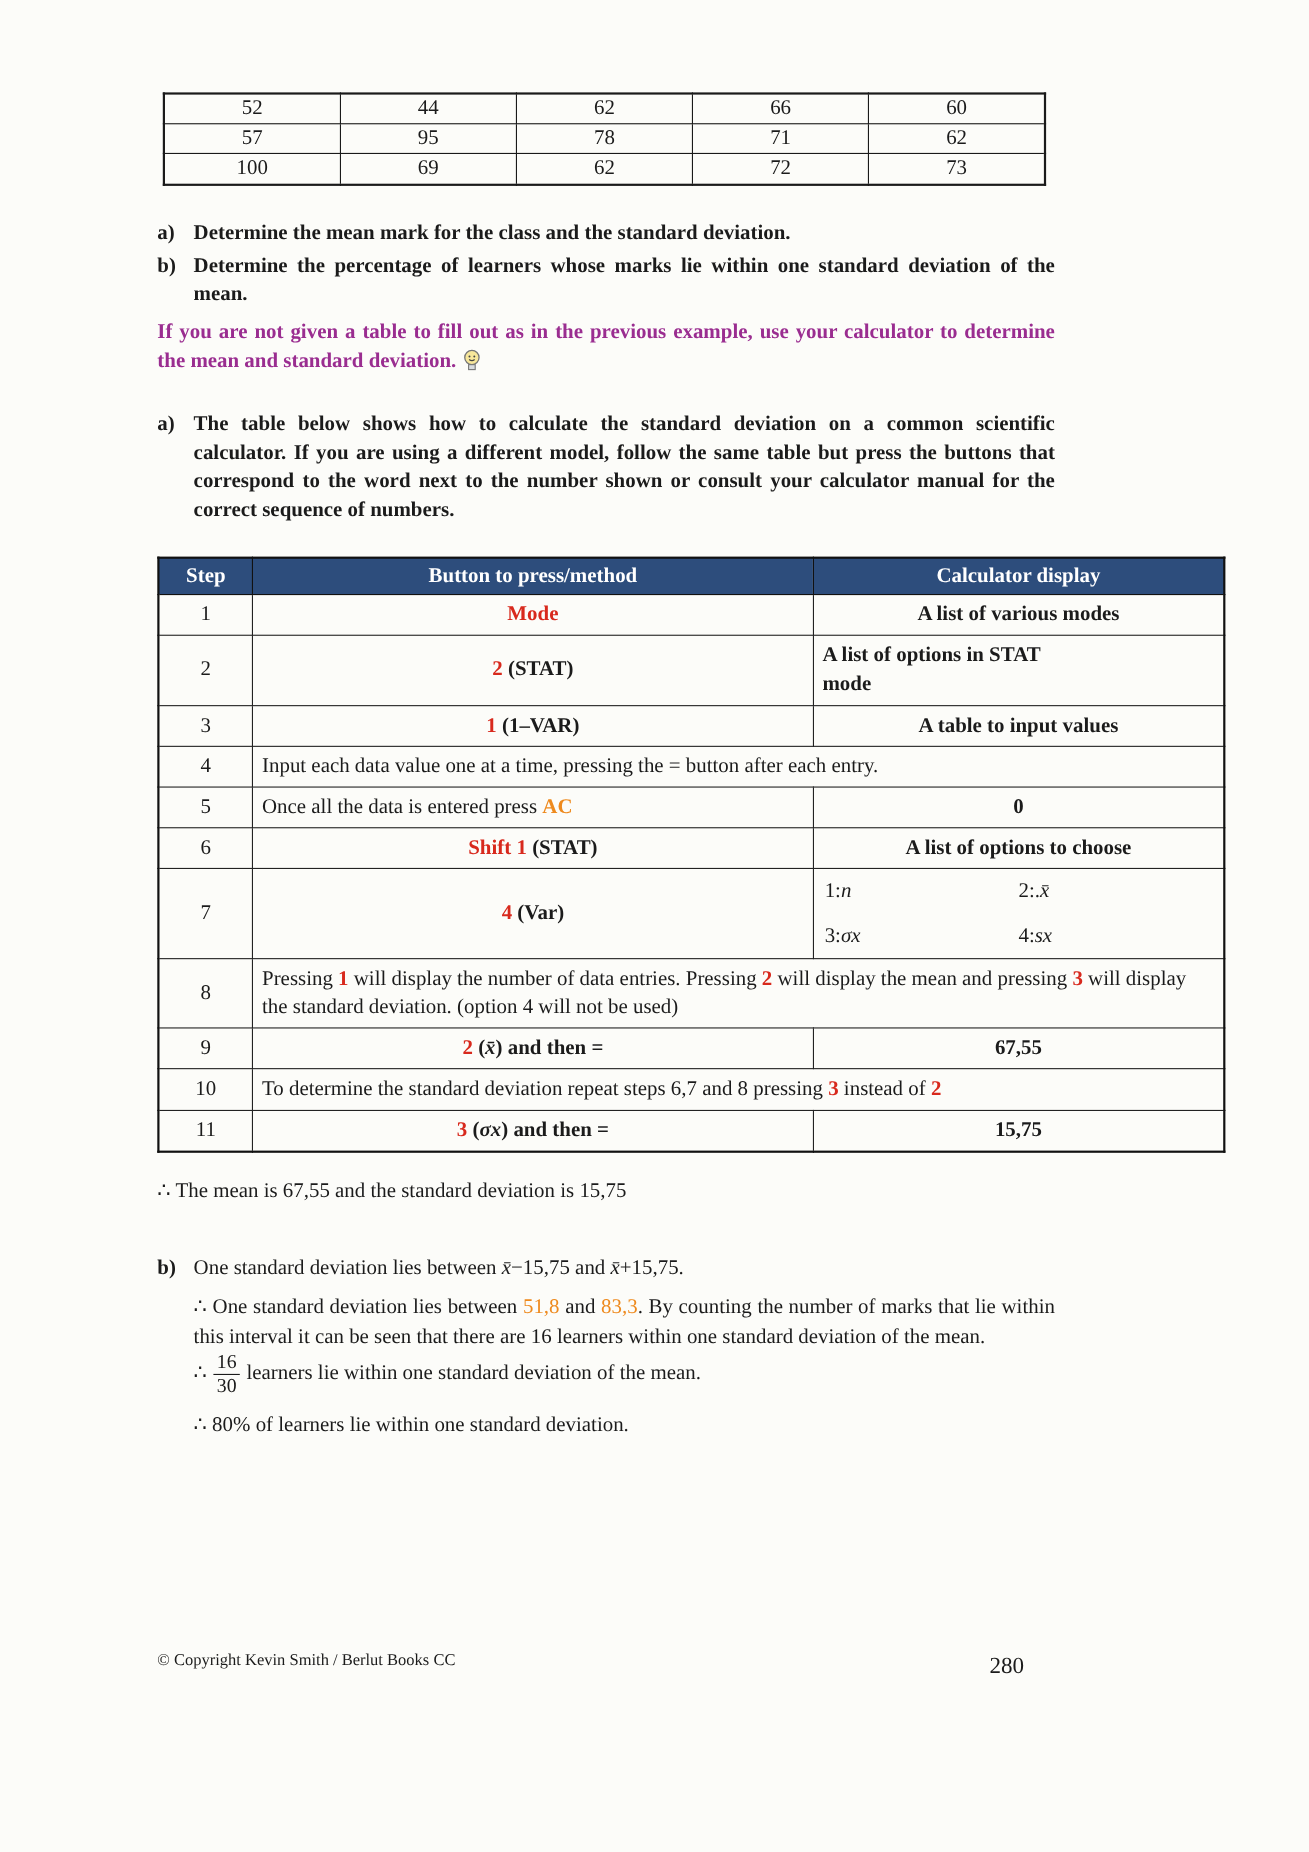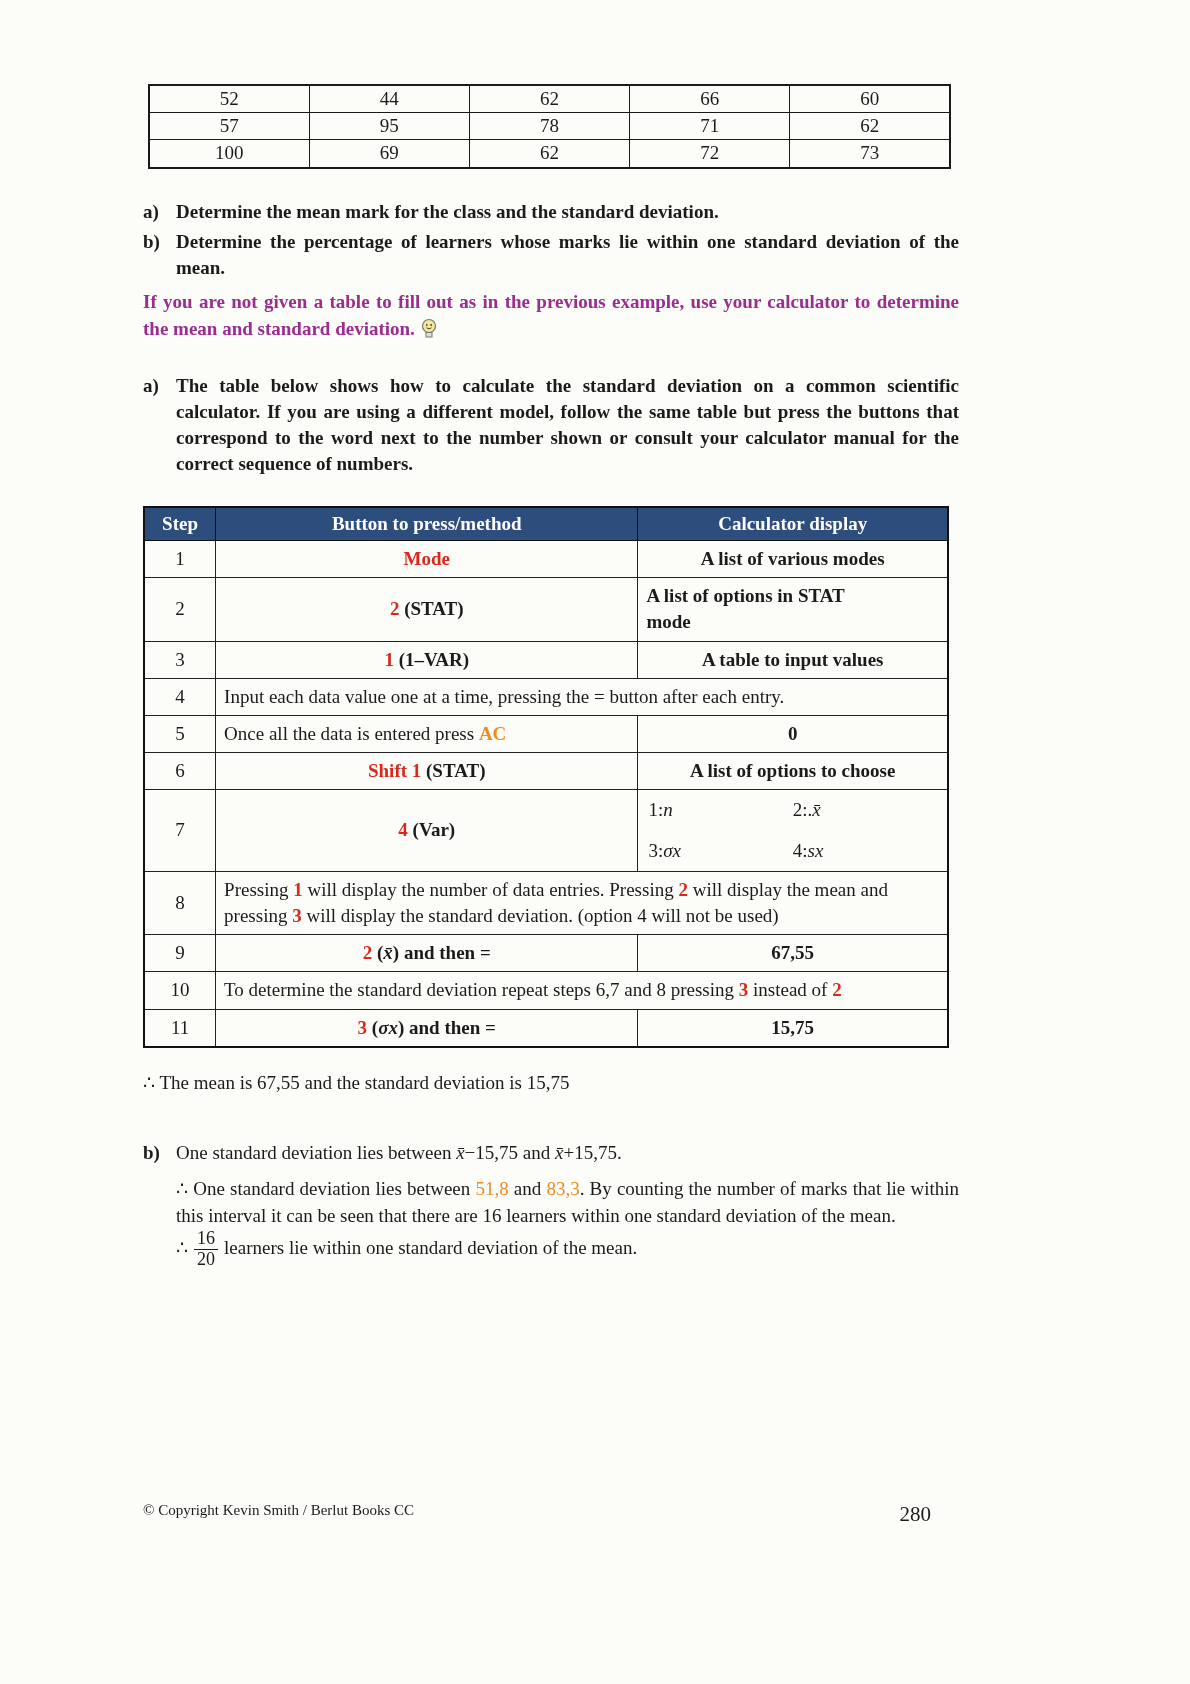--- a/index.html
+++ b/index.html
@@ -23,21 +23,21 @@
   .q-label { width:33px; flex:none; }
   .q-text { flex:1; text-align:justify; }
 
   .note { font-weight:bold; color:var(--note-purple, #9a2d90); text-align:justify; margin:8px 0 26px; }
   .bulb { display:inline-block; vertical-align:-5px; margin-left:6px; }
 
   .sec { display:flex; margin-bottom:28px; }
   .sec-label { width:33px; flex:none; font-weight:bold; }
   .sec-text { flex:1; text-align:justify; font-weight:bold; }
 
-  table.calc { border-collapse:collapse; width:806px; border:2px solid #111; margin-bottom:22px;padding-left:44px; }
+  table.calc { border-collapse:collapse; width:971px; border:2px solid #111; margin-bottom:22px;padding-left:44px; }
   table.calc th { background:var(--header-blue, #2d4d7c); color:#ffffff; font-size:19px; padding:3px 6px; border:1.5px solid #111; font-weight:bold; }
   table.calc td { border:1.5px solid #222; padding:5px 8px; vertical-align:middle; }
   .col-step { width:72px; }
   .col-btn  { width:428px; }
   .col-disp { width:314px; }
   td.step { text-align:center; }
   td.btn  { text-align:center; font-weight:bold; }
   td.btn.left { text-align:left; font-weight:normal; }
   td.disp { font-weight:bold; text-align:center; }
   td.disp.leftw { text-align:left; }
@@ -205,23 +205,24 @@
     <div class="secb-body">
       <div class="b-line1">
         <span>One standard deviation lies between </span><span class="var">x̄</span><span>−15,75  and </span><span class="var">x̄</span><span>+15,75.</span>
       </div>
       <div class="b-para">
         <span>∴  One standard deviation lies between </span><span class="onum">51,8</span><span> and </span><span class="onum">83,3</span><span>. By counting the number of marks that lie within this interval it can be seen that there are 16 learners within one standard deviation of the mean.</span>
       </div>
       <div class="b-frac-line">
         <span>∴</span><span class="frac">
             <span class="frac-num">16</span>
-            <span>20</span>
+            <span>30</span>
           </span><span>learners lie within one standard deviation of the mean.</span>
       </div>
+      <div class="b-last">∴ 80% of learners lie within one standard deviation.</div>
     </div>
   </div>
 
 </div>
 
 <div class="footer">
   <span class="copyright">© Copyright Kevin Smith / Berlut Books CC</span>
   <span class="page-number">280</span>
 </div>
 

